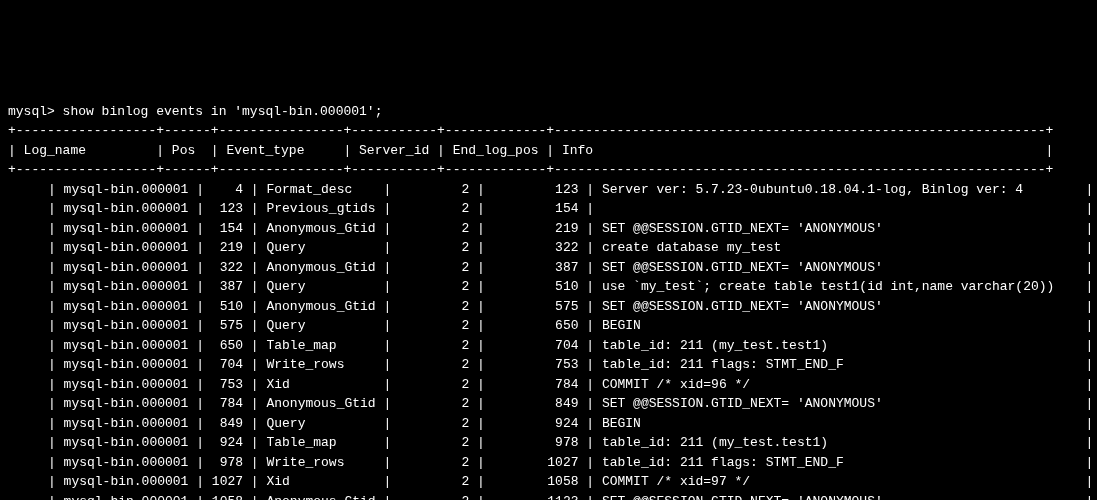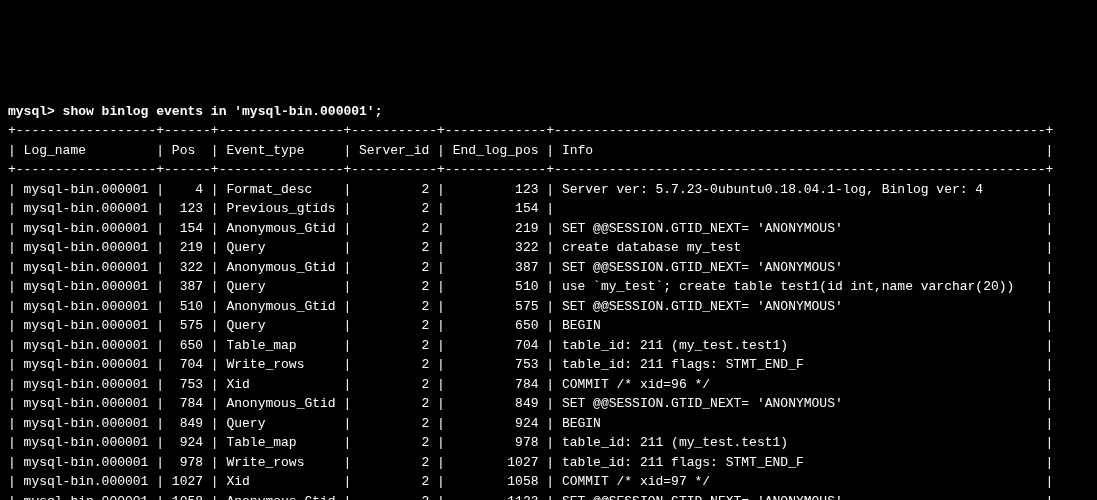--- a/index.html
+++ b/index.html
@@ -11,27 +11,28 @@
       background: #000;
       color: #fff;
       font-family: "Menlo", "Consolas", "Courier New", monospace;
       font-size: 13px;
       line-height: 1.5;
       padding: 4px 8px;
       white-space: pre;
       overflow-x: auto;
     }
     .prompt-line {
-      font-weight: bold;
+      font-weight: normal;
     }
     .table-border {
       color: #fff;
     }
     .row {
       display: block;
+      margin-left: 40px;
     }
   </style>
 </head>
 <body>
 
 
 
 <div>
 <span class="prompt-line">mysql&gt; show binlog events in 'mysql-bin.000001';</span>
 <span class="table-border">+------------------+------+----------------+-----------+-------------+---------------------------------------------------------------+</span>

